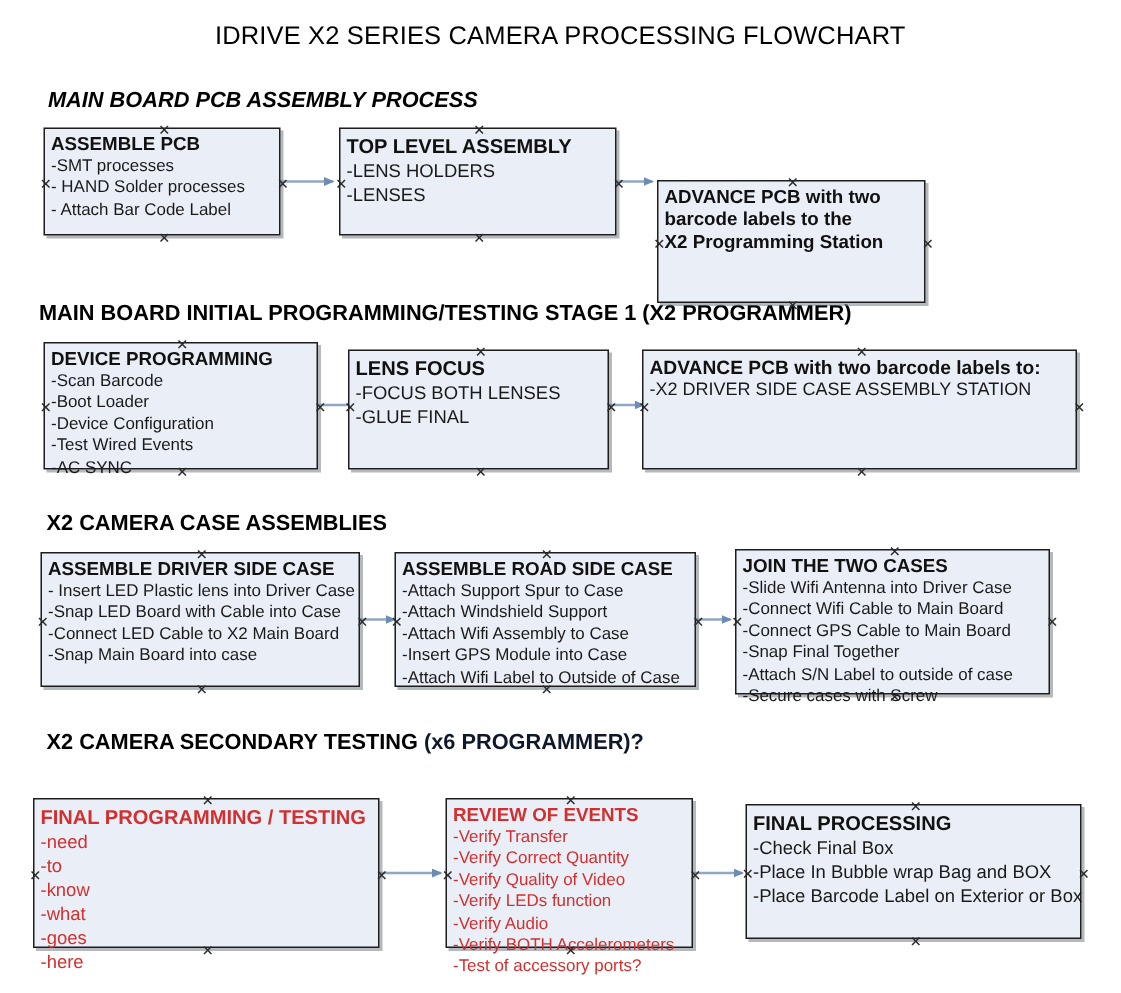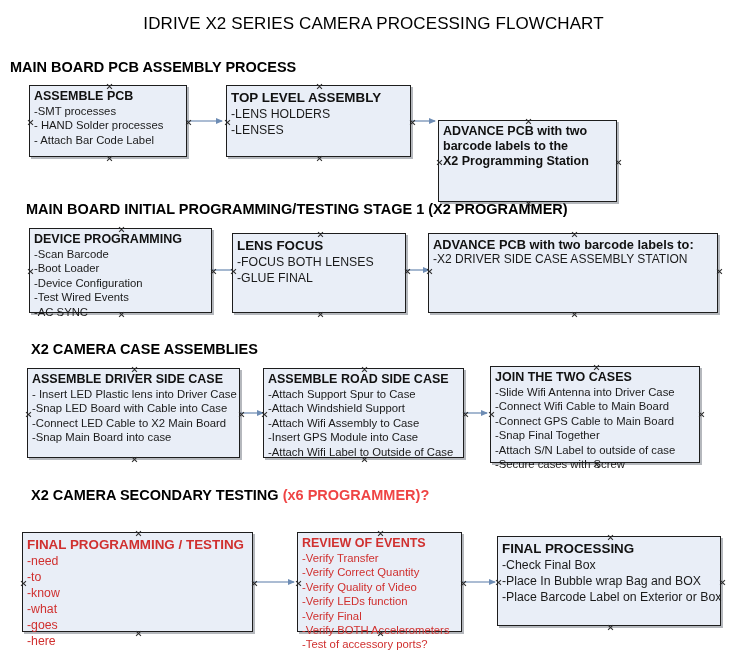--- a/index.html
+++ b/index.html
@@ -31,21 +31,21 @@
     color: #000000;
   }
   .section-head {
     position: absolute;
     font-size: 14.5px;
     font-weight: bold;
     color: #000000;
     white-space: nowrap;
   }
   .section-head .accent {
-    color: #ef4444;
+    color: #0f172a;
     margin-top: 40px;
   }
   .node {
     position: absolute;
     background: #e9eef7;
     border: 1px solid #1d1d1d;
     box-sizing: border-box;
     box-shadow: 2px 2px 0 rgba(120,125,135,0.55);
     padding: 3px 4px 2px 4px;
     overflow: visible;
@@ -97,21 +97,21 @@
     pointer-events: none;
   }
 </style>
 </head>
 <body>
 
 <div id="canvas">
 
   <div class="title">IDRIVE X2  SERIES CAMERA PROCESSING FLOWCHART</div>
 
-  <div class="section-head" style="left:10px; top:59px;">
+  <div class="section-head" style="left:32px; top:59px;font-style:italic;">
     <span>MAIN BOARD PCB ASSEMBLY PROCESS</span>
   </div>
 
   <div class="section-head" style="left:26px; top:201px;">
     <span>MAIN BOARD INITIAL PROGRAMMING/TESTING STAGE 1 (X2 PROGRAMMER)</span>
   </div>
 
   <div class="section-head" style="left:31px; top:341px;">
     <span>X2 CAMERA CASE ASSEMBLIES</span>
   </div>
@@ -255,21 +255,21 @@
     <span class="xh" style="left:0px; top:50px;"></span>
     <span class="xh" style="left:231px; top:50px;"></span>
   </div>
 
   <div class="node red" style="left:297px; top:532px; width:165px; height:100px;">
     <div class="hd">REVIEW OF EVENTS</div>
     <div class="ln">-Verify Transfer</div>
     <div class="ln">-Verify Correct Quantity</div>
     <div class="ln">-Verify Quality of Video</div>
     <div class="ln">-Verify LEDs function</div>
-    <div class="ln">-Verify Final</div>
+    <div class="ln">-Verify Audio</div>
     <div class="ln">-Verify BOTH Accelerometers</div>
     <div class="ln">-Test of accessory ports?</div>
     <span class="xh" style="left:82px; top:0px;"></span>
     <span class="xh" style="left:82px; top:100px;"></span>
     <span class="xh" style="left:0px; top:50px;"></span>
     <span class="xh" style="left:165px; top:50px;"></span>
   </div>
 
   <div class="node big" style="left:497px; top:536px; width:224px; height:90px;">
     <div class="hd">FINAL PROCESSING</div>

